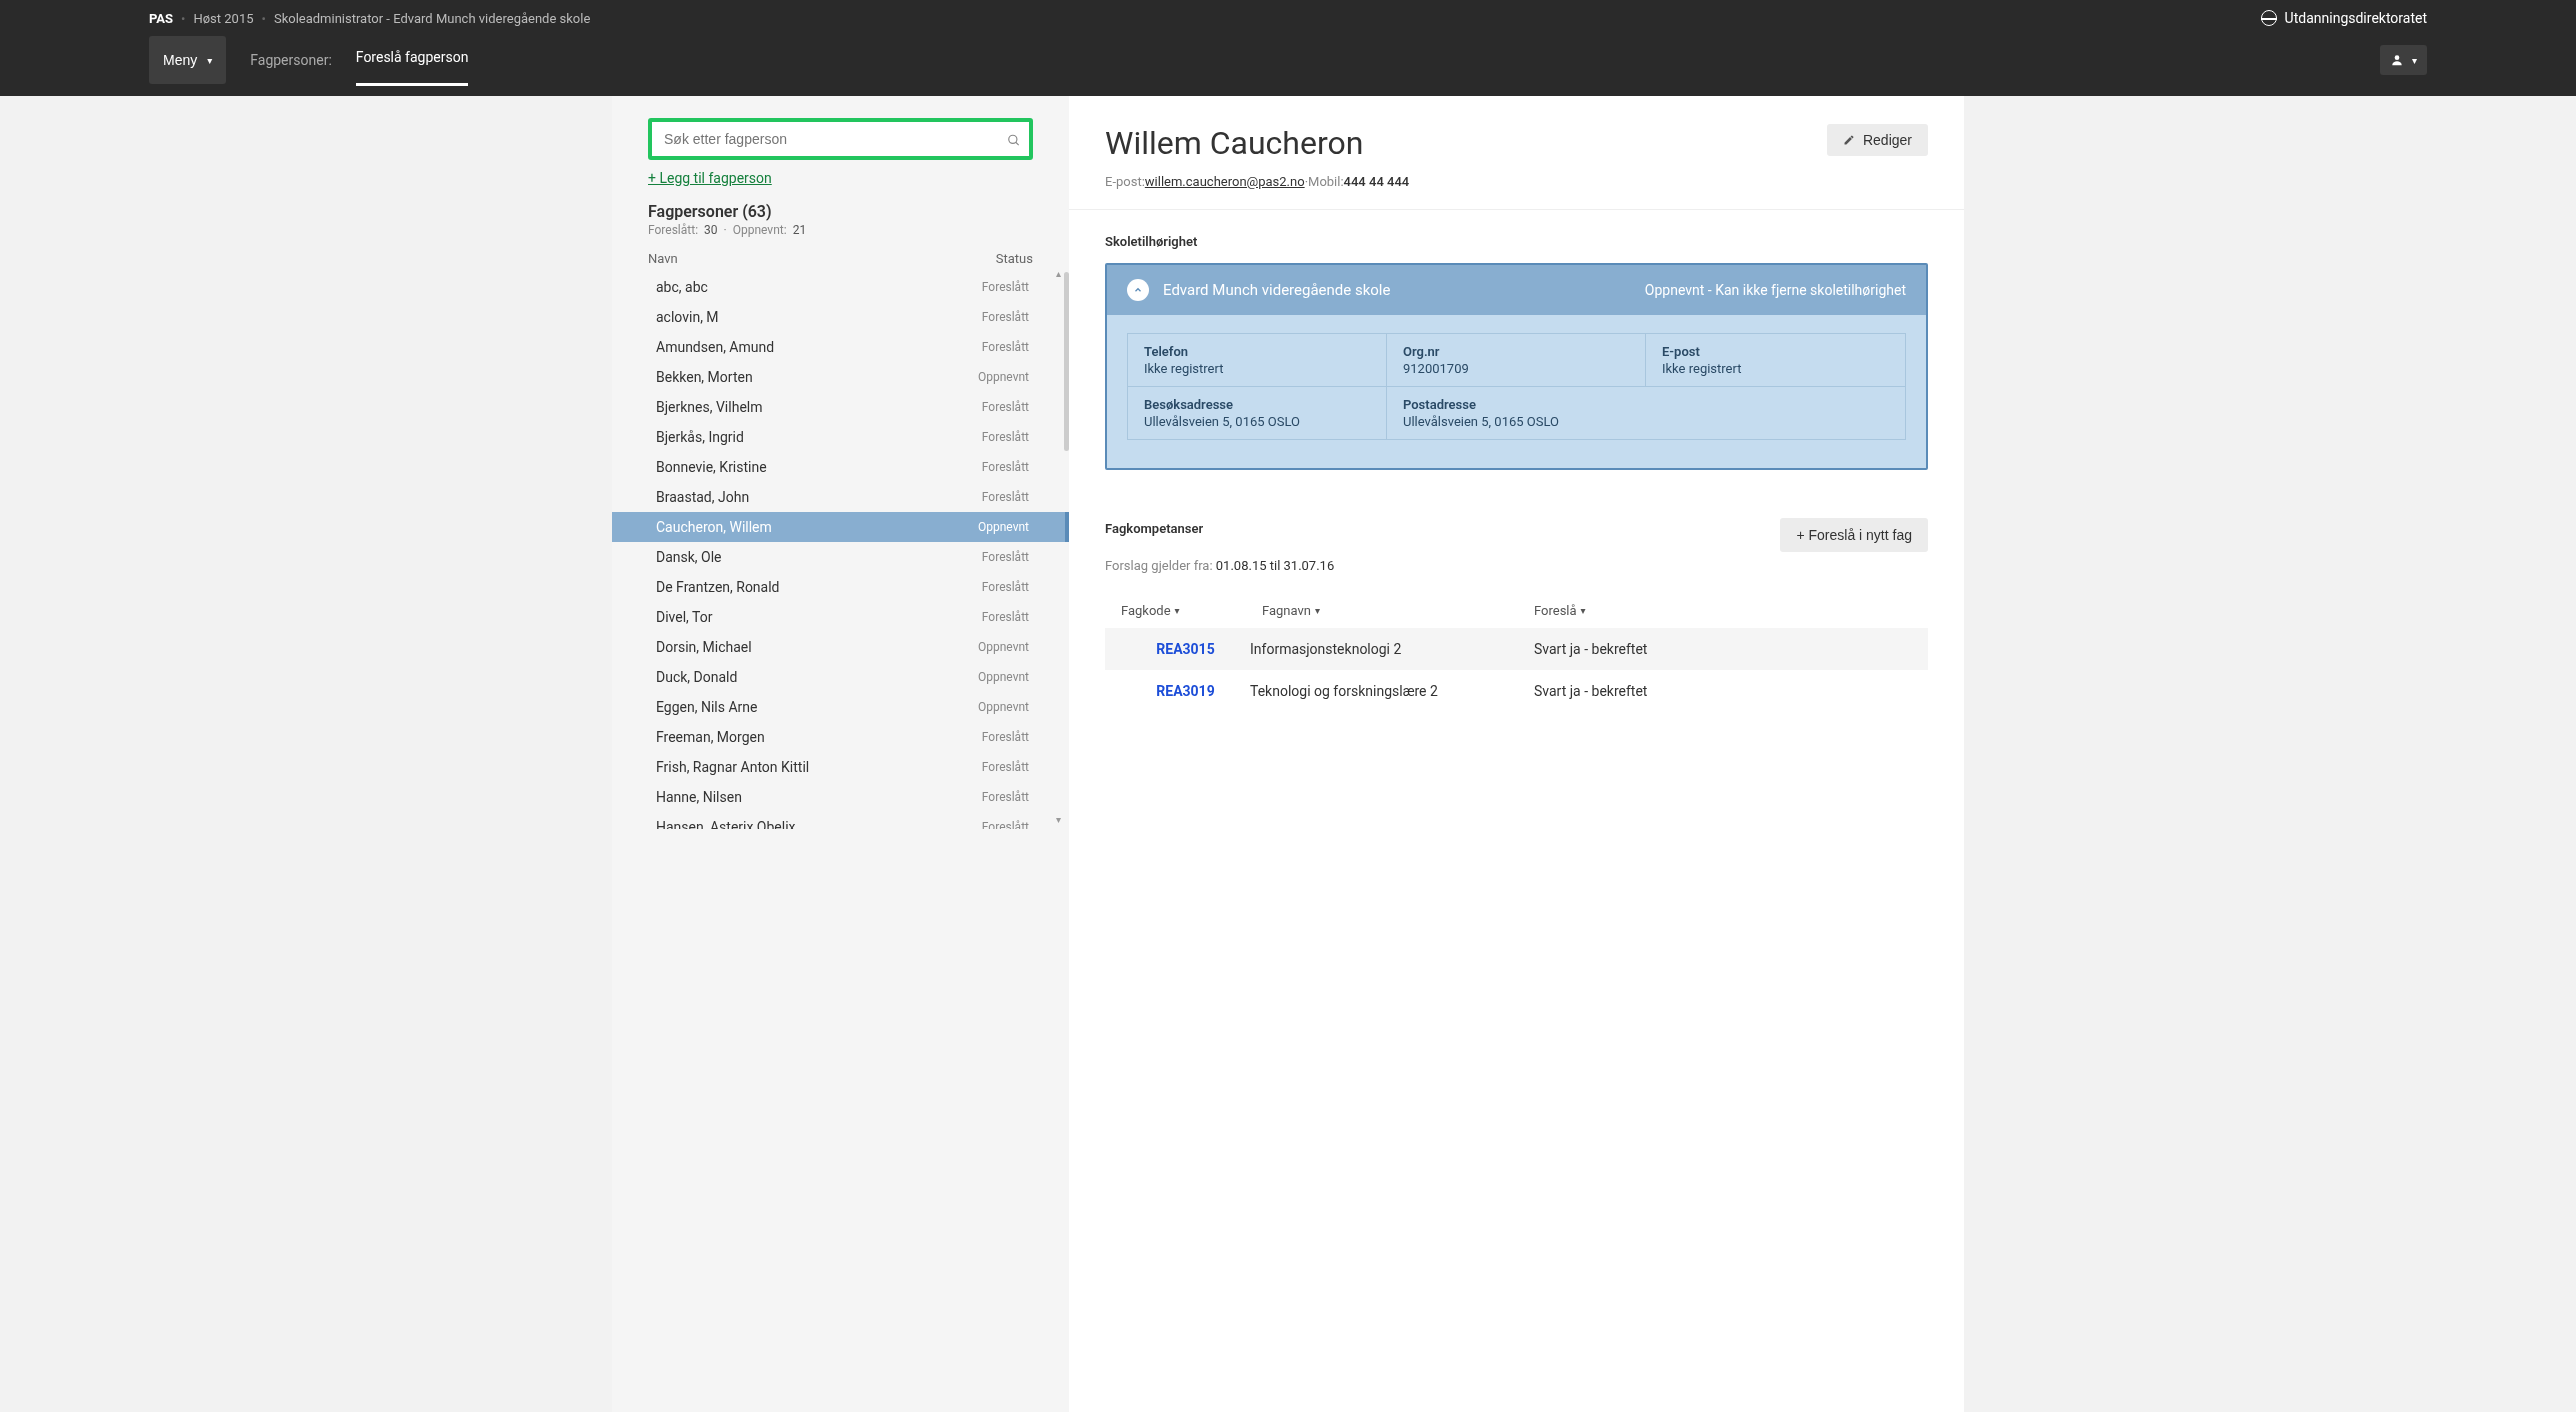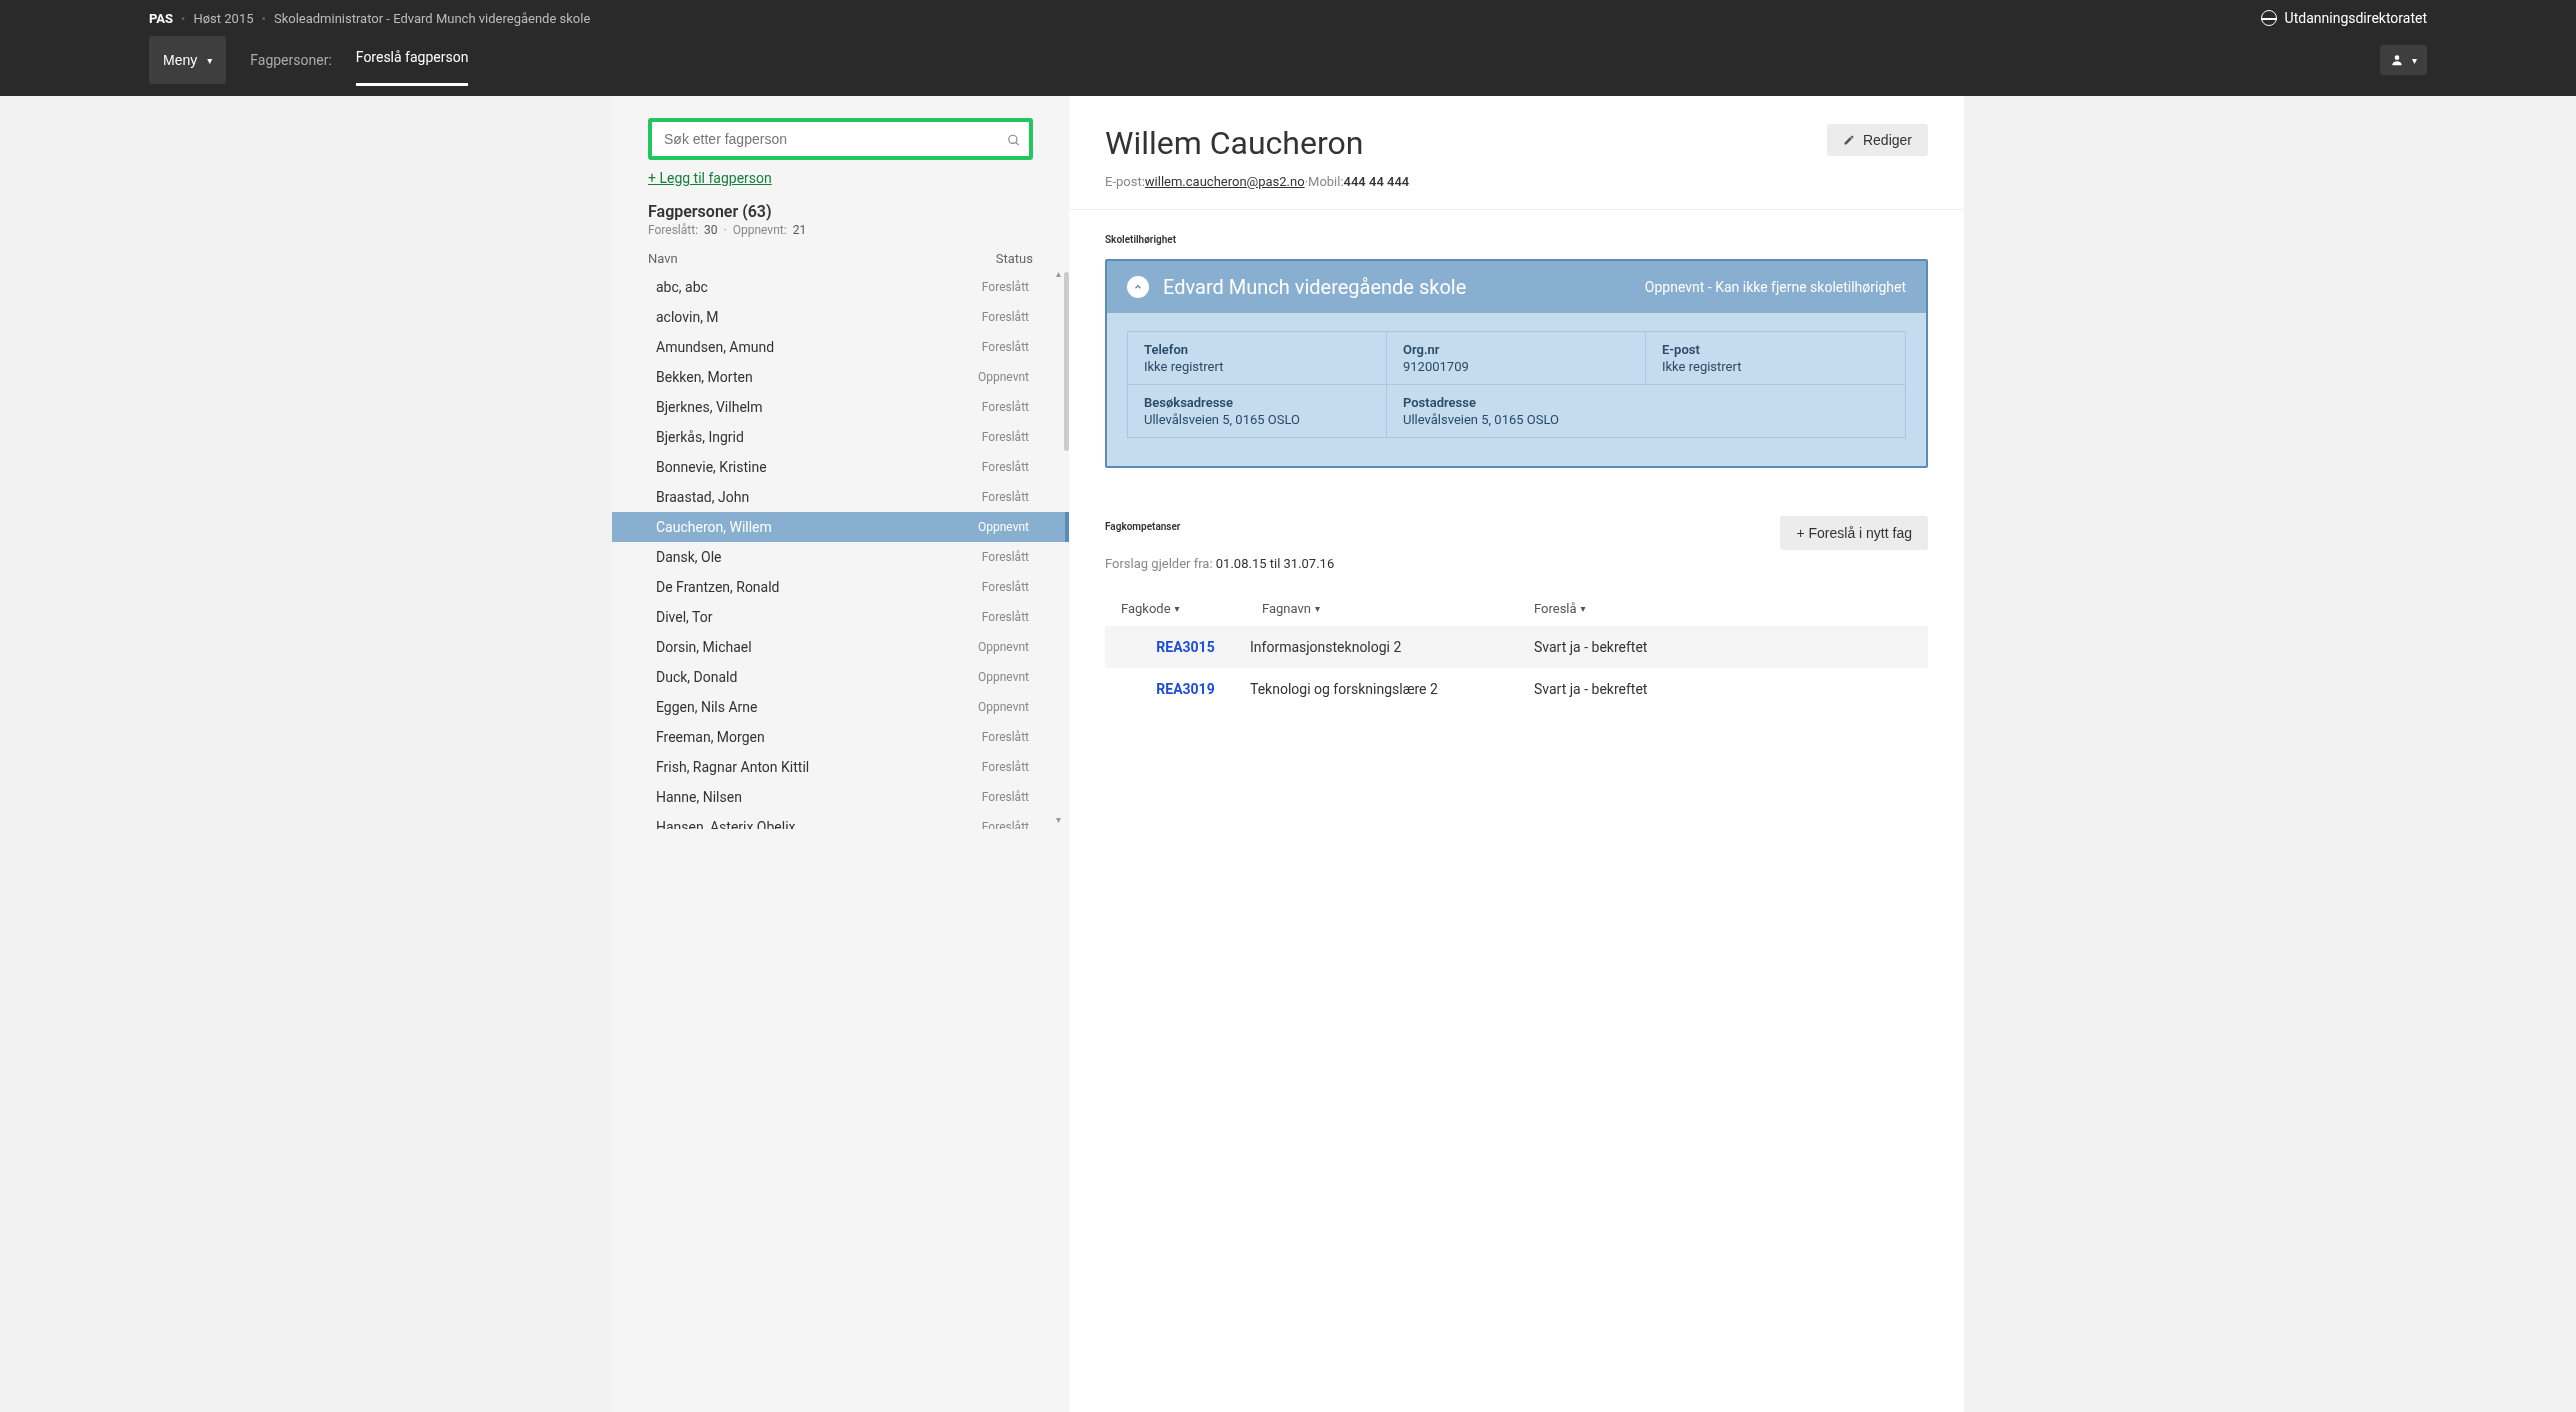--- a/index.html
+++ b/index.html
@@ -44,26 +44,26 @@
 .scrollbar-thumb { position: absolute; right: 0; top: 0; width: 5px; height: 179px; background: #ccc; border-radius: 3px; }
 
 .content { flex: 1; background: #fff; padding: 0; }
 .content-header { padding: 28px 36px 20px; border-bottom: 1px solid #eee; display: flex; justify-content: space-between; align-items: flex-start; }
 .person-name { font-size: 32px; font-weight: 400; color: #333; margin-bottom: 12px; }
 .contact-line { font-size: 13px; color: #888; display: flex; align-items: center; }
 .contact-line a { color: #333; text-decoration: underline; }
 .contact-line .val { color: #333; font-weight: 500; }
 .edit-btn { background: #ececec; border: none; padding: 8px 16px; border-radius: 3px; font-size: 14px; color: #333; display: flex; align-items: center; gap: 8px; cursor: pointer; }
 .section { padding: 24px 36px; }
-.section-title { font-size: 10px; font-weight: 600; color: #333; margin-bottom: 14px; }
+.section-title { font-size: 13px; font-weight: 600; color: #333; margin-bottom: 14px; }
 .affil-box { border: 2px solid #5a8bb8; border-radius: 2px; overflow: hidden; }
 .affil-head { background: #88aed0; color: #fff; padding: 14px 20px; display: flex; align-items: center; justify-content: space-between; }
 .affil-head-left { display: flex; align-items: center; gap: 14px; }
 .collapse-btn { width: 22px; height: 22px; border-radius: 50%; background: #fff; color: #5a8bb8; display: flex; align-items: center; justify-content: center; font-size: 11px; cursor: pointer; }
-.affil-name { font-size: 20px; }
+.affil-name { font-size: 15px; }
 .affil-status { font-size: 14px; }
 .affil-body { background: #c5dcef; padding: 18px 20px 28px; }
 .affil-grid { display: grid; grid-template-columns: 1fr 1fr 1fr; border: 1px solid #a8c6de; }
 .affil-cell { padding: 10px 16px; border-right: 1px solid #a8c6de; }
 .affil-cell:last-child { border-right: none; }
 .affil-row2 { display: grid; grid-template-columns: 1fr 2fr; border: 1px solid #a8c6de; border-top: none; }
 .affil-row2 .affil-cell:last-child { border-right: none; }
 .affil-label { font-size: 13px; font-weight: 600; color: #2a4a66; margin-bottom: 2px; }
 .affil-val { font-size: 13px; color: #2a4a66; }
 .comp-header { display: flex; justify-content: space-between; align-items: center; margin-bottom: 6px; }

